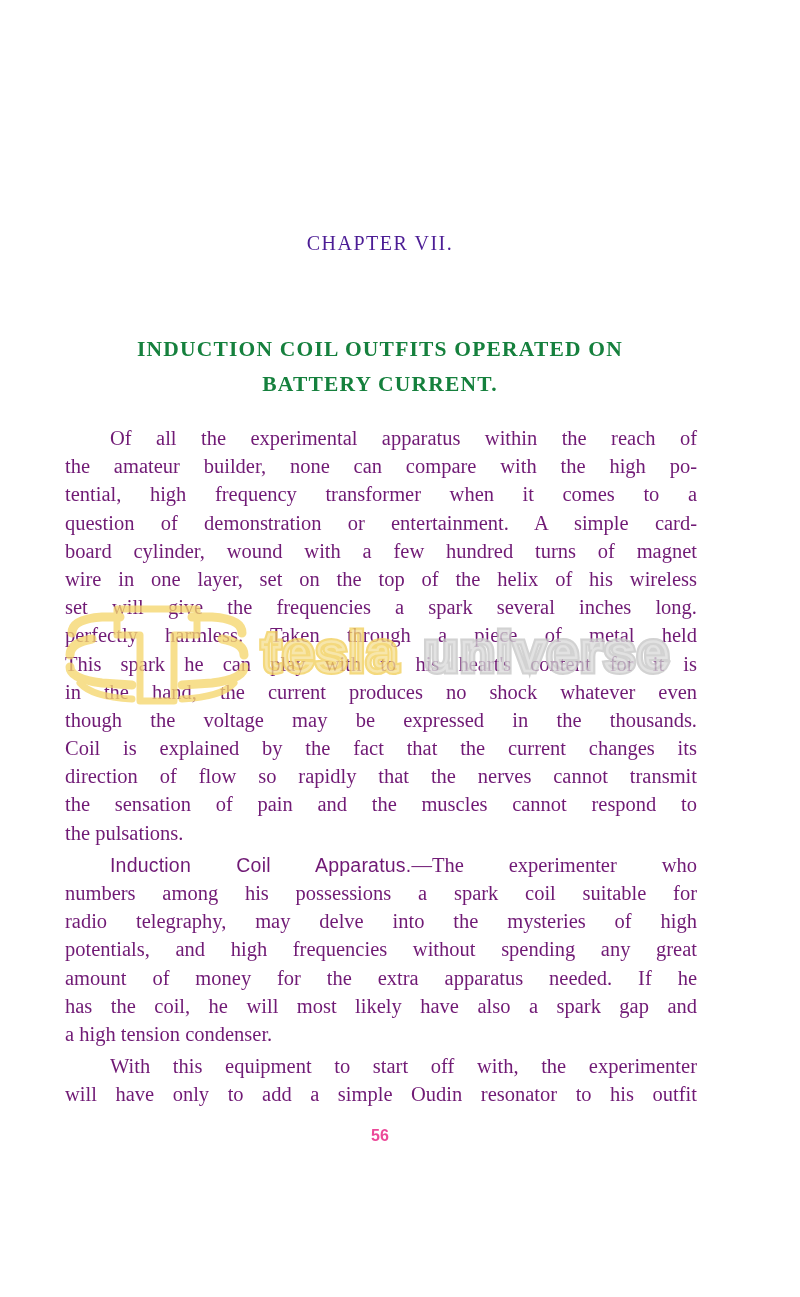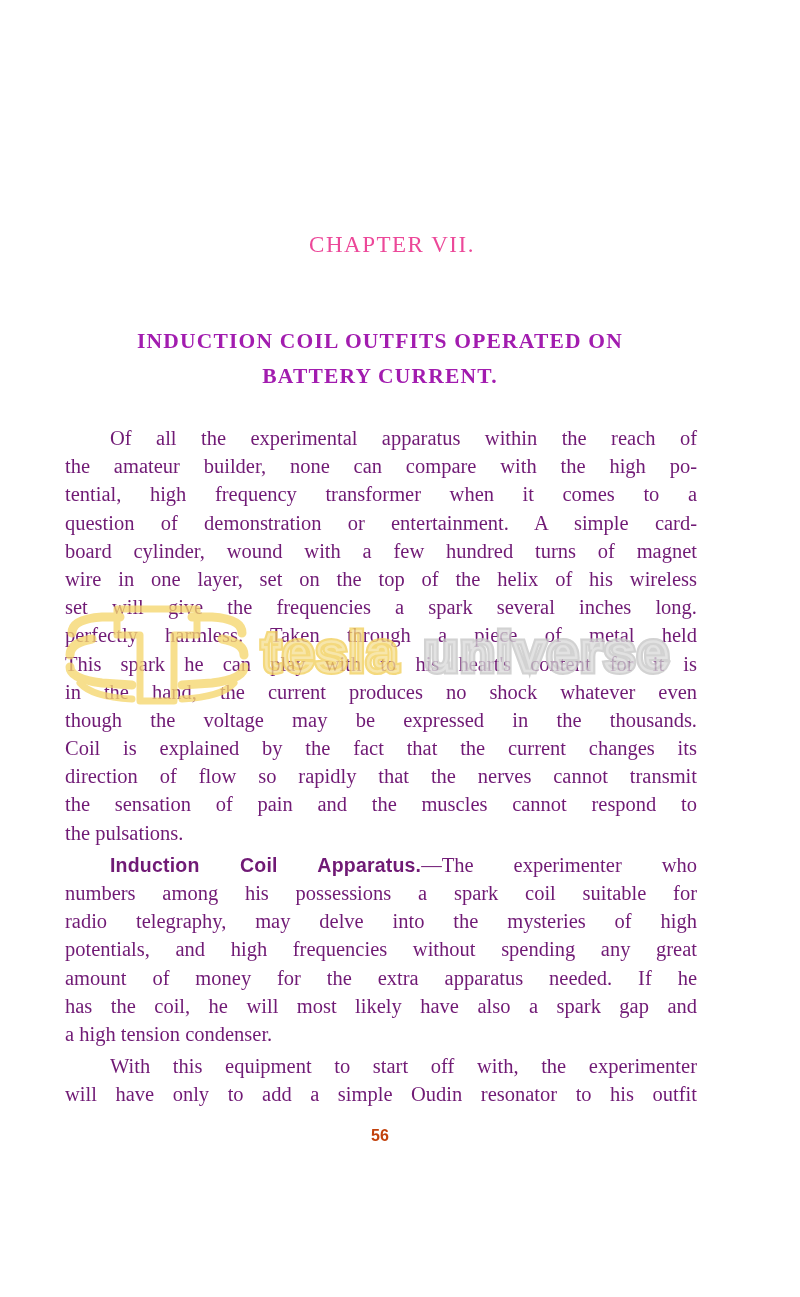--- a/index.html
+++ b/index.html
@@ -16,37 +16,37 @@
       color: #1a1a1a;
     }
     .page {
       position: absolute;
       left: 0; top: 0;
       width: 800px; height: 1297px;
     }
     .chapter-heading {
       position: absolute;
       top: 232px;
-      left: 12px; width: 760px;
+      left: 0; width: 760px;
       text-align: center;
-      font-size: 23px;
+      font-size: 20px;
       letter-spacing: 1.5px;
-      color: #ec4899;
+      color: #4c1d95;
     }
     .chapter-title {
       position: absolute;
-      top: 324px;
+      top: 332px;
       left: 65px;
       width: 630px;
       text-align: center;
       font-weight: bold;
       font-size: 21.5px;
       letter-spacing: 1.2px;
       line-height: 35px;
-      color: #a21caf;
+      color: #15803d;
     }
     .chapter-title span { display: block; }
     .body-text {
       position: absolute;
       top: 424px;
       left: 65px;
       width: 632px;
       font-size: 20.5px;
       line-height: 28.2px;
       color: #701a75;
@@ -58,33 +58,33 @@
       text-align-last: justify;
       height: 28.2px;
     }
     .line.last {
       text-align-last: left;
     }
     .line.indent { padding-left: 45px; }
     .para-gap { height: 4px; }
     .run-in {
       font-family: "Liberation Sans", "DejaVu Sans", sans-serif;
-      font-weight: bold;
+      font-weight: normal;
       font-size: 19.5px;
       letter-spacing: 0.2px;
     }
     .page-number {
       position: absolute;
       top: 1127px;
       left: 0; width: 760px;
       text-align: center;
       font-family: "Liberation Sans", "DejaVu Sans", sans-serif;
       font-weight: bold;
       font-size: 16px;
-      color: #c2410c;
+      color: #ec4899;
     }
     .watermark {
       position: absolute;
       left: 62px;
       top: 605px;
       width: 650px;
       height: 100px;
       pointer-events: none;
       opacity: 0.78;
     }

